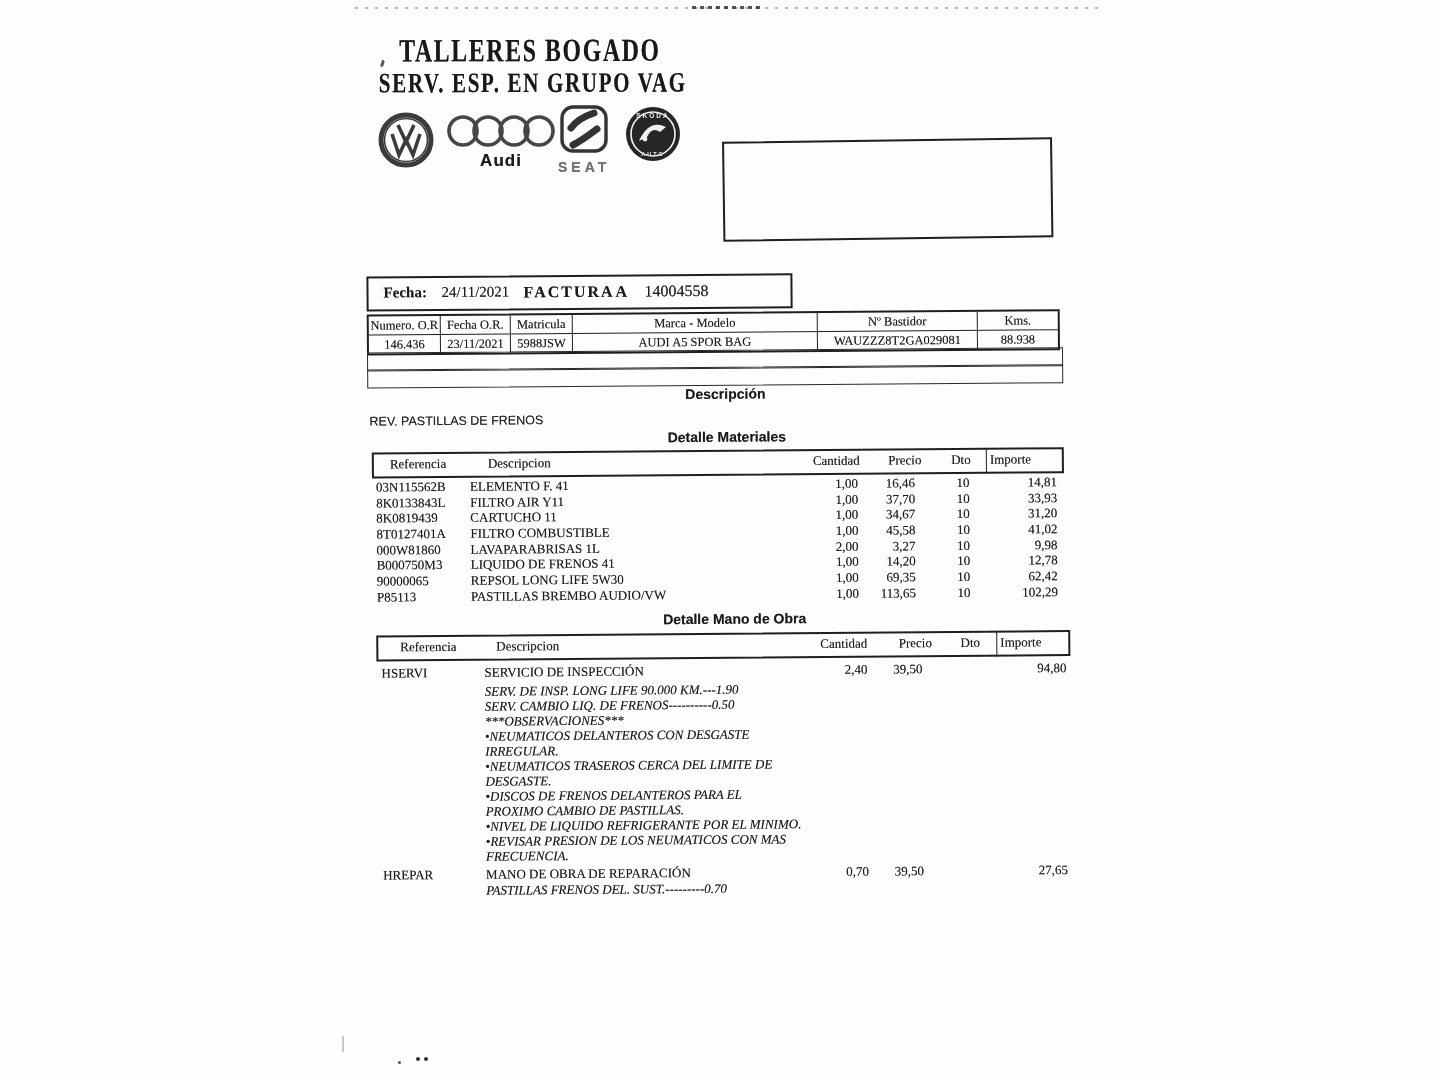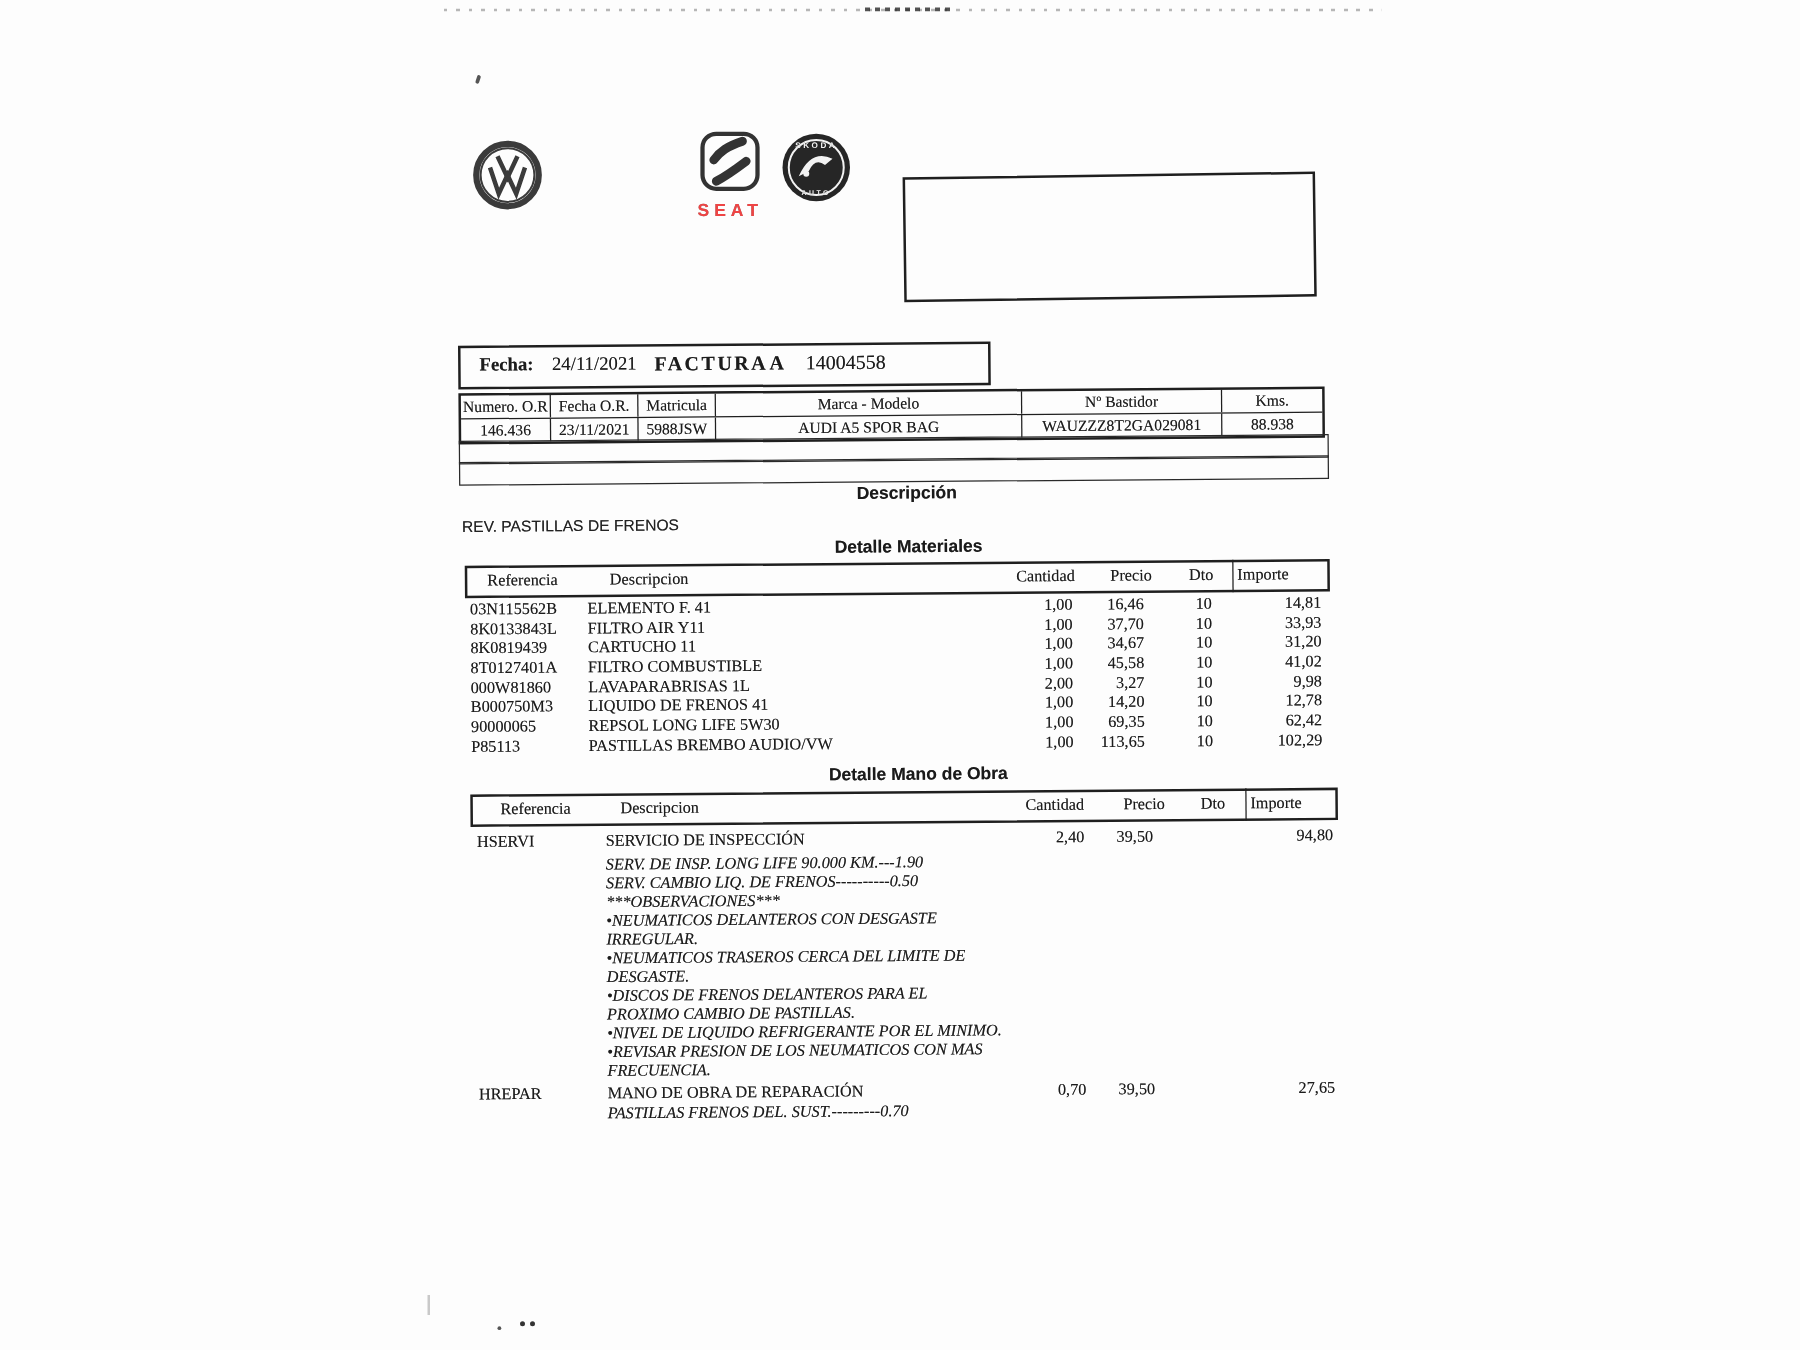--- a/index.html
+++ b/index.html
@@ -22,21 +22,21 @@
   .hdr{position:absolute;left:350px;top:34px;width:360px;transform:rotate(-.15deg);}
   .title1{font-family:"Liberation Serif",serif;font-weight:700;font-size:29px;letter-spacing:2px;
           text-align:center;transform:scale(.82,1.12);transform-origin:center;white-space:nowrap;color:#181818;}
   .title2{font-family:"Liberation Serif",serif;font-weight:700;font-size:25px;letter-spacing:2px;
           text-align:center;transform:scale(.84,1.12);transform-origin:center;white-space:nowrap;color:#181818;margin-top:2px;}
   .logos{position:absolute;left:374px;top:103px;width:320px;height:72px;}
   .logo-vw{position:absolute;left:4px;top:8px;}
   .logo-audi{position:absolute;left:72px;top:11px;text-align:center;}
   .audi-word{font-family:"Liberation Sans",sans-serif;font-weight:700;font-size:17px;color:#1a1a1a;margin-top:-1px;letter-spacing:1px;}
   .logo-seat{position:absolute;left:184px;top:1px;text-align:center;}
-  .seat-word{font-family:"Liberation Sans",sans-serif;font-weight:700;font-size:14px;letter-spacing:4px;color:#ef4444;margin-top:1px;}
+  .seat-word{font-family:"Liberation Sans",sans-serif;font-weight:700;font-size:14px;letter-spacing:4px;color:#737373;margin-top:1px;}
   .logo-skoda{position:absolute;left:250px;top:2px;}
   .addr{position:absolute;left:380px;top:180px;width:302px;text-align:center;
         font-family:"Liberation Sans",sans-serif;font-size:11.5px;line-height:14.6px;color:#222;}
 
   
   .rot{position:absolute;left:0;top:0;width:1440px;height:1080px;transform:rotate(-.45deg);transform-origin:700px 480px;}
 
   .client-box{position:absolute;left:725px;top:141px;width:326px;height:96px;border:2px solid #1f1f1f;transform:rotate(-.35deg);}
 
   .inv-bar{position:absolute;left:368px;top:274px;width:422px;height:31px;border:2px solid #1f1f1f;}
@@ -102,29 +102,42 @@
 <div class="page">
 
   <div class="scan-dots-top"></div>
   <div class="scan-dots-top2"></div>
   <div class="scan-tick"></div>
   <div class="scan-dash-left"></div>
   <div class="scan-dot-b1"></div>
   <div class="scan-dot-b2"></div>
   <div class="scan-dot-b3"></div>
 
+  <div class="hdr">
+    <div class="title1">TALLERES BOGADO</div>
+    <div class="title2">SERV. ESP. EN GRUPO VAG</div>
+  </div>
 
   <div class="logos">
     <div class="logo-vw">
       <svg width="56" height="58" viewBox="0 0 56 58">
         <circle cx="28" cy="29" r="25" fill="none" stroke="#3b3b3b" stroke-width="5"></circle>
         <circle cx="28" cy="29" r="21.5" fill="none" stroke="#3b3b3b" stroke-width="1.6"></circle>
         <path d="M20 14 L28 31 L36 14" fill="none" stroke="#3b3b3b" stroke-width="3.6"></path>
         <path d="M14 23 L21 44 L28 29 L35 44 L42 23" fill="none" stroke="#3b3b3b" stroke-width="3.6"></path>
       </svg>
+    </div>
+    <div class="logo-audi">
+      <svg width="110" height="34" viewBox="0 0 110 34">
+        <circle cx="17" cy="17" r="14" fill="none" stroke="#464646" stroke-width="3.6"></circle>
+        <circle cx="42" cy="17" r="14" fill="none" stroke="#464646" stroke-width="3.6"></circle>
+        <circle cx="68" cy="17" r="14" fill="none" stroke="#464646" stroke-width="3.6"></circle>
+        <circle cx="93" cy="17" r="14" fill="none" stroke="#464646" stroke-width="3.6"></circle>
+      </svg>
+      <div class="audi-word">Audi</div>
     </div>
     <div class="logo-seat">
       <svg width="52" height="50" viewBox="0 0 52 50">
         <rect x="4" y="3" width="44" height="44" rx="11" fill="none" stroke="#333" stroke-width="3.4"></rect>
         <path d="M36 9 C24 13 18 17 13 24" fill="none" stroke="#333" stroke-width="7" stroke-linecap="round"></path>
         <path d="M39 25 C31 31 23 37 15 41" fill="none" stroke="#333" stroke-width="7" stroke-linecap="round"></path>
       </svg>
       <div class="seat-word">SEAT</div>
     </div>
     <div class="logo-skoda">

